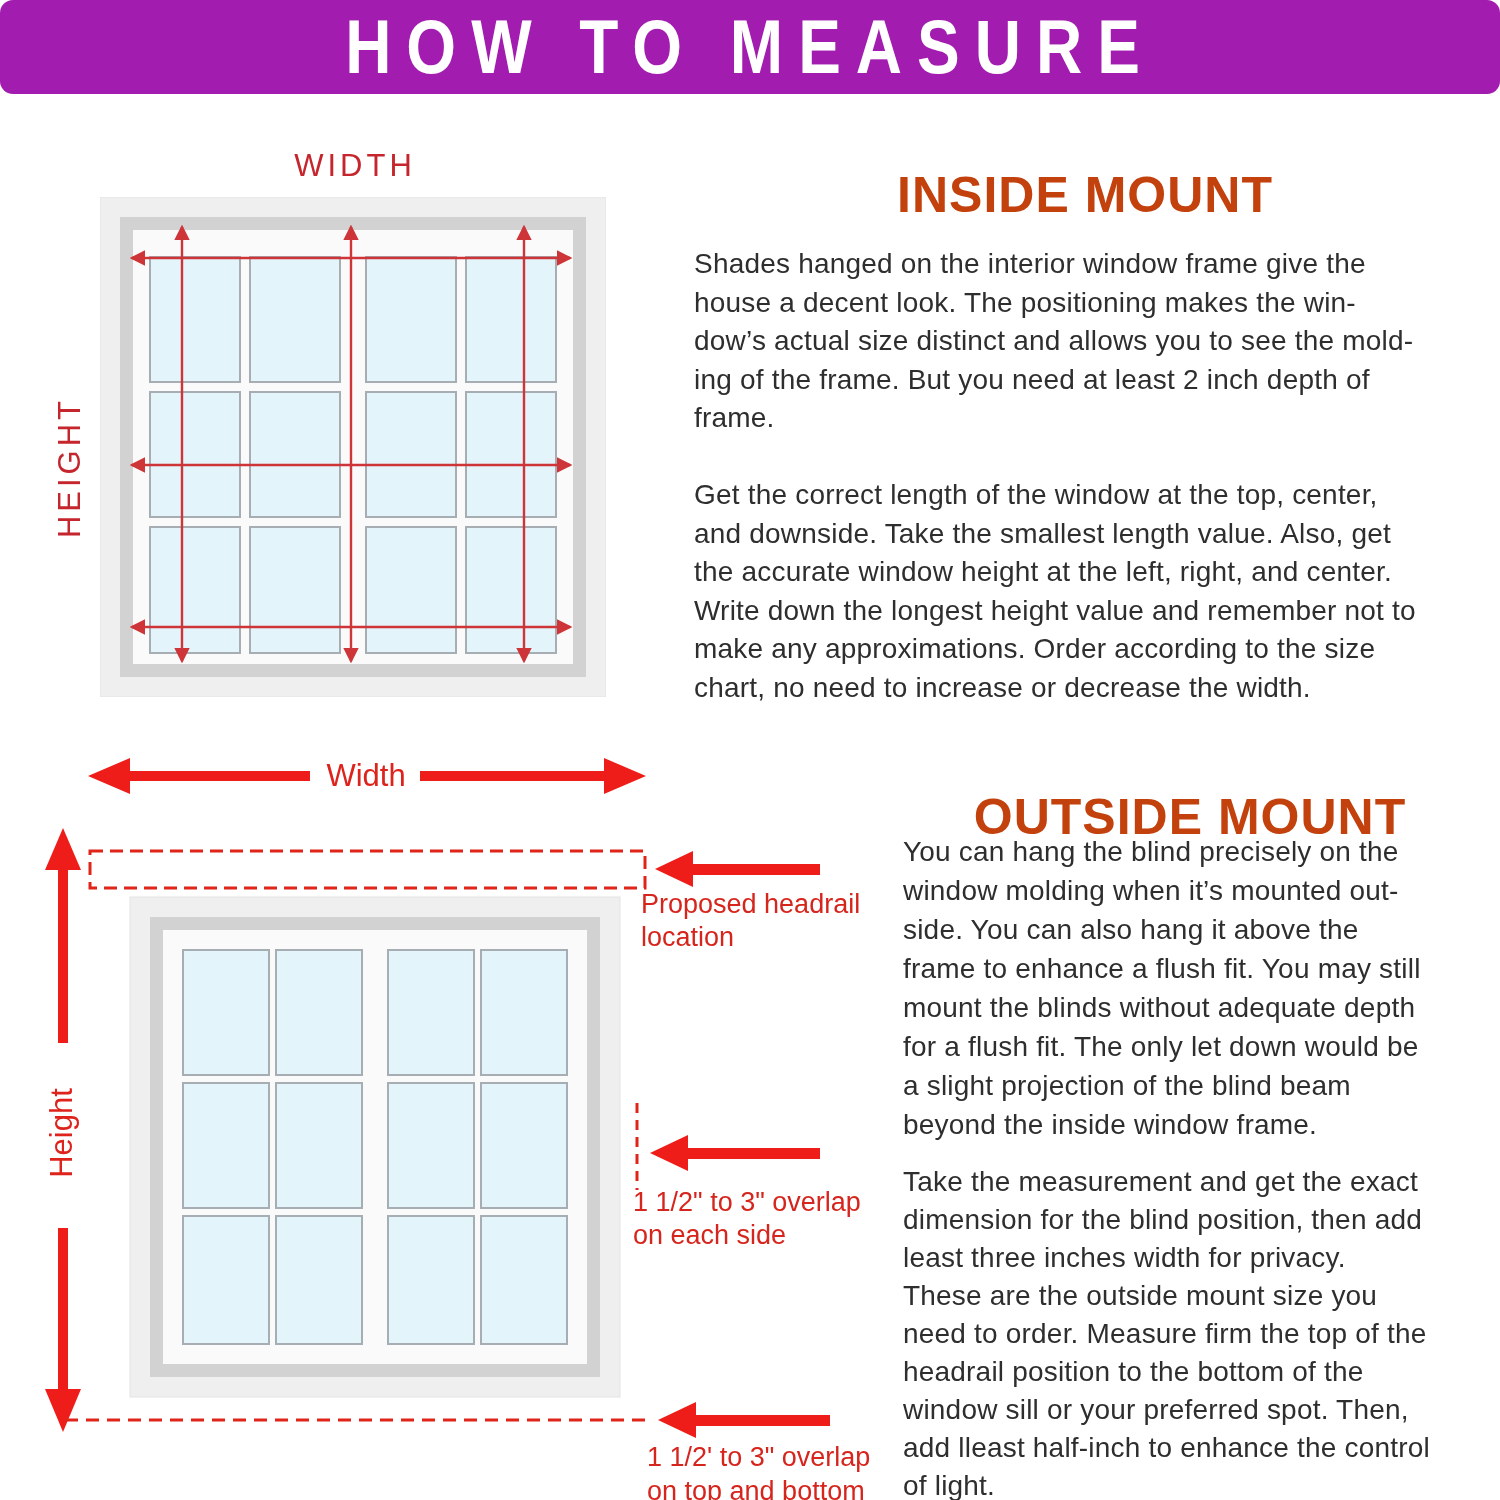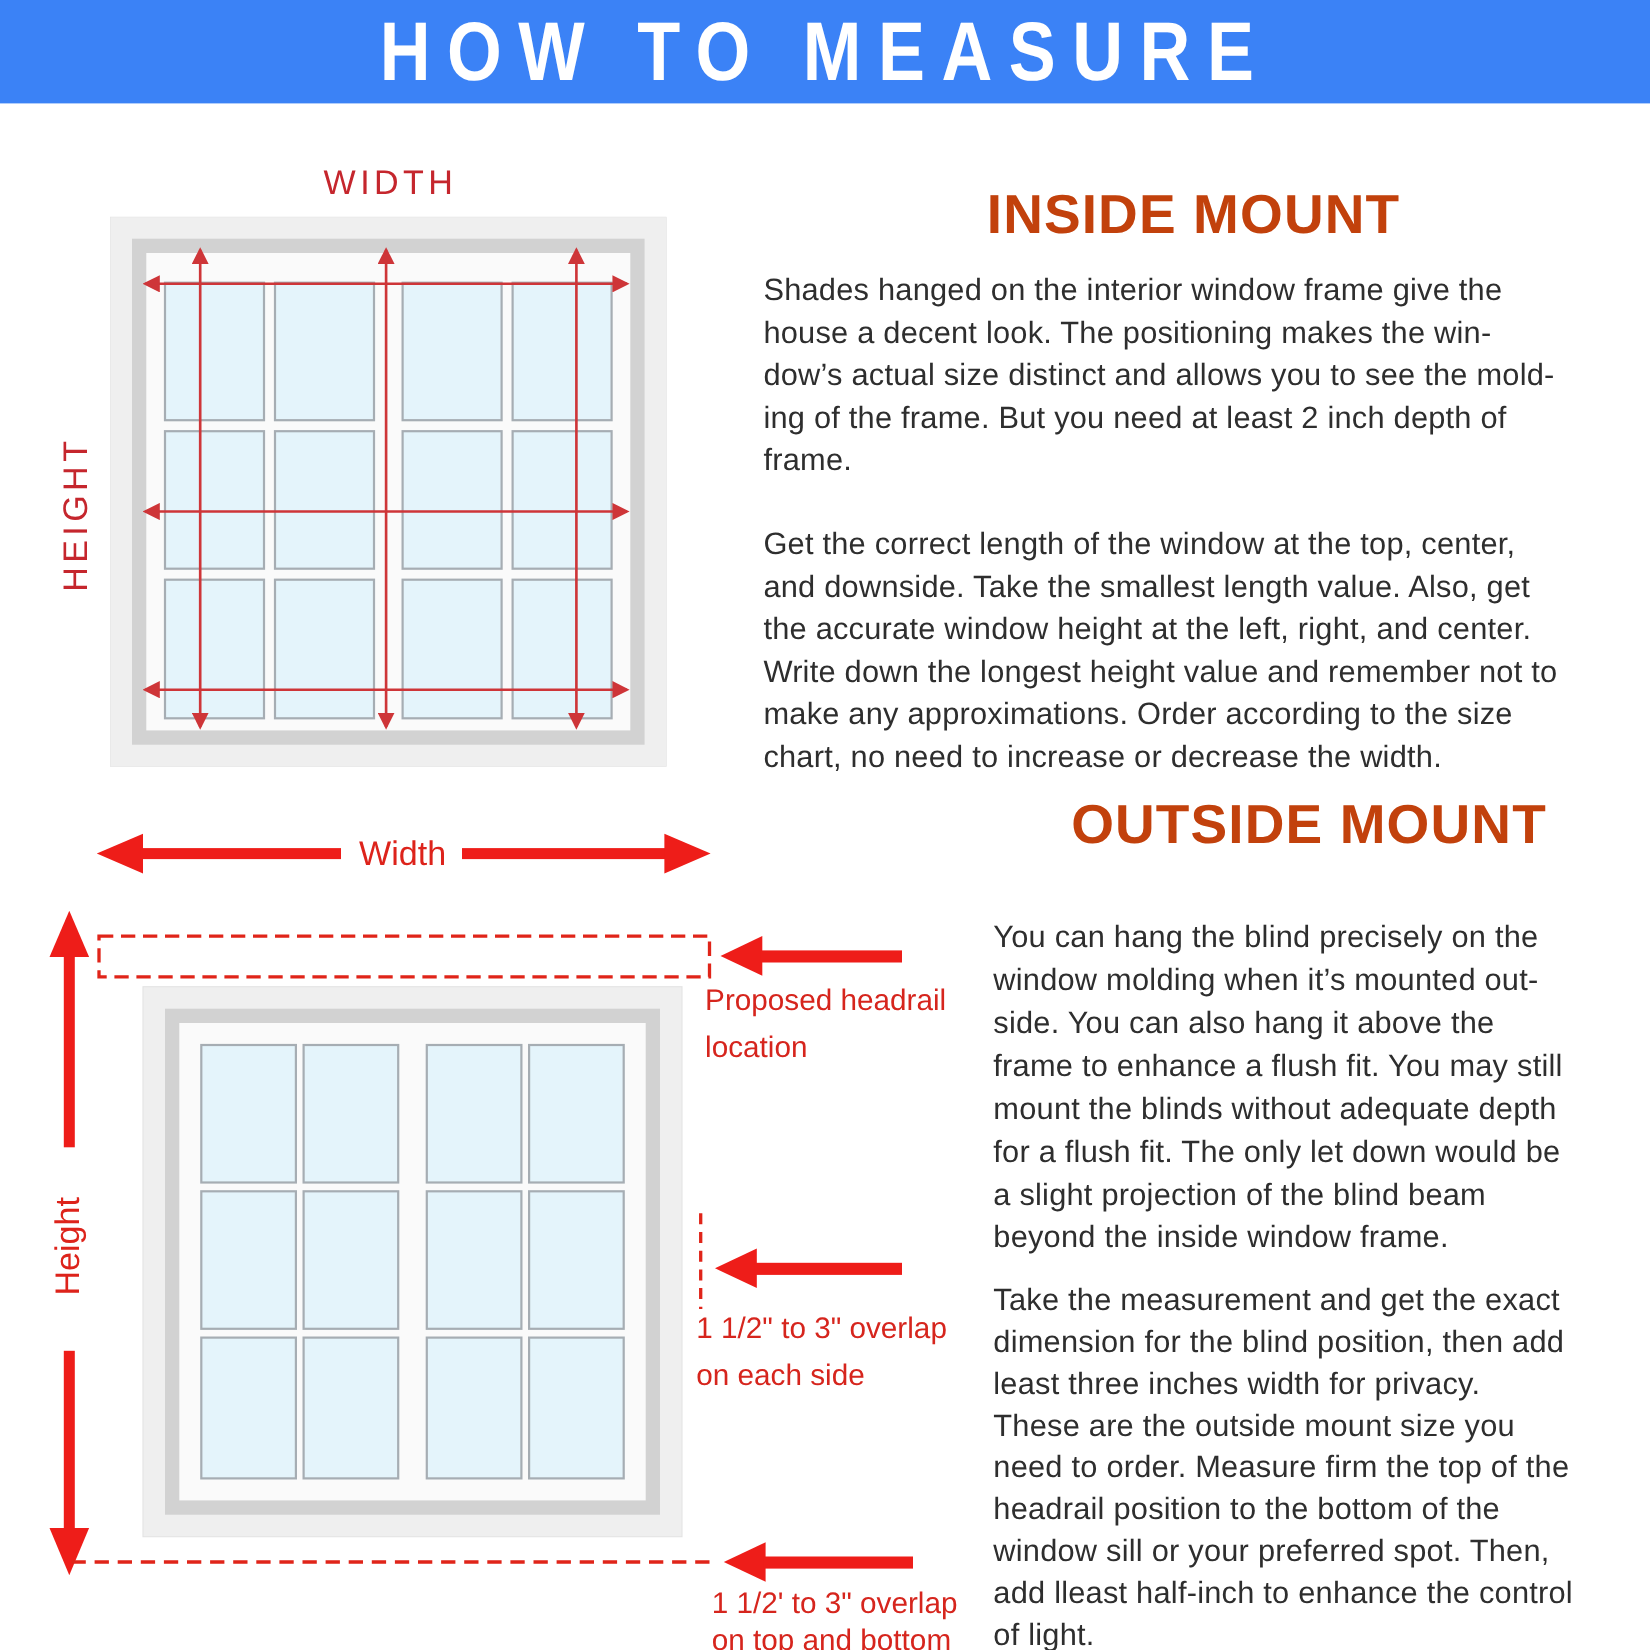--- a/index.html
+++ b/index.html
@@ -6,32 +6,32 @@
   body{
     width:1500px;height:1500px;position:relative;overflow:hidden;
     background:#ffffff;
     font-family:"Liberation Sans", sans-serif;
   }
   .abs{position:absolute;}
 
   
   .banner{
     left:0;top:0;width:1500px;height:94px;
-    background:#3b82f6;display:flex;align-items:center;justify-content:center;
+    background:#a21caf;display:flex;align-items:center;justify-content:center;border-radius:13px;
   }
   .banner-title{
     color:#ffffff;font-weight:800;font-size:64px;letter-spacing:15px;
     transform:scaleY(1.18);white-space:nowrap;
   }
 
   
   .red-caps{color:#C5262D;font-size:31px;letter-spacing:4px;text-align:center;}
   .rot{transform:rotate(-90deg);transform-origin:center center;}
   .red-lc{color:#DD231B;font-size:31px;text-align:center;white-space:nowrap;}
-  .red-note{color:#D6251D;font-size:27px;line-height:43px;}
+  .red-note{color:#D6251D;font-size:27px;line-height:33px;}
 
   
   .mount-heading{
     color:#c2410c;font-weight:bold;font-size:50px;letter-spacing:1px;
     text-align:center;white-space:nowrap;
   }
   .body-par{
     color:#2E2E2E;font-size:28px;line-height:38.5px;letter-spacing:0.2px;
   }
 </style>
@@ -147,16 +147,16 @@
 
 <div class="abs red-lc rot" style="left:-32px;top:1114px;width:190px;height:38px;">Height</div>
 
 <div class="abs red-note" style="left:641px;top:888px;width:250px;">Proposed headrail<br>location</div>
 
 <div class="abs red-note" style="left:633px;top:1186px;width:260px;">1 1/2" to 3" overlap<br>on each side</div>
 
 <div class="abs red-note" style="left:647px;top:1440px;width:250px;line-height:34px;">1 1/2' to 3" overlap<br>on top and bottom</div>
 
 <section>
-  <h2 class="abs mount-heading" style="left:900px;top:720px;width:580px;margin:0;">OUTSIDE MOUNT</h2>
+  <h2 class="abs mount-heading" style="left:900px;top:788px;width:580px;margin:0;">OUTSIDE MOUNT</h2>
   <p class="abs body-par" style="left:903px;top:832px;width:600px;margin:0;line-height:39px;">You can hang the blind precisely on the<br>window molding when it’s mounted out-<br>side. You can also hang it above the<br>frame to enhance a flush fit. You may still<br>mount the blinds without adequate depth<br>for a flush fit. The only let down would be<br>a slight projection of the blind beam<br>beyond the inside window frame.</p>
   <p class="abs body-par" style="left:903px;top:1163px;width:600px;margin:0;line-height:38px;">Take the measurement and get the exact<br>dimension for the blind position, then add<br>least three inches width for privacy.<br>These are the outside mount size you<br>need to order. Measure firm the top of the<br>headrail position to the bottom of the<br>window sill or your preferred spot. Then,<br>add lleast half-inch to enhance the control<br>of light.</p>
 </section>
 
 </body></html>

